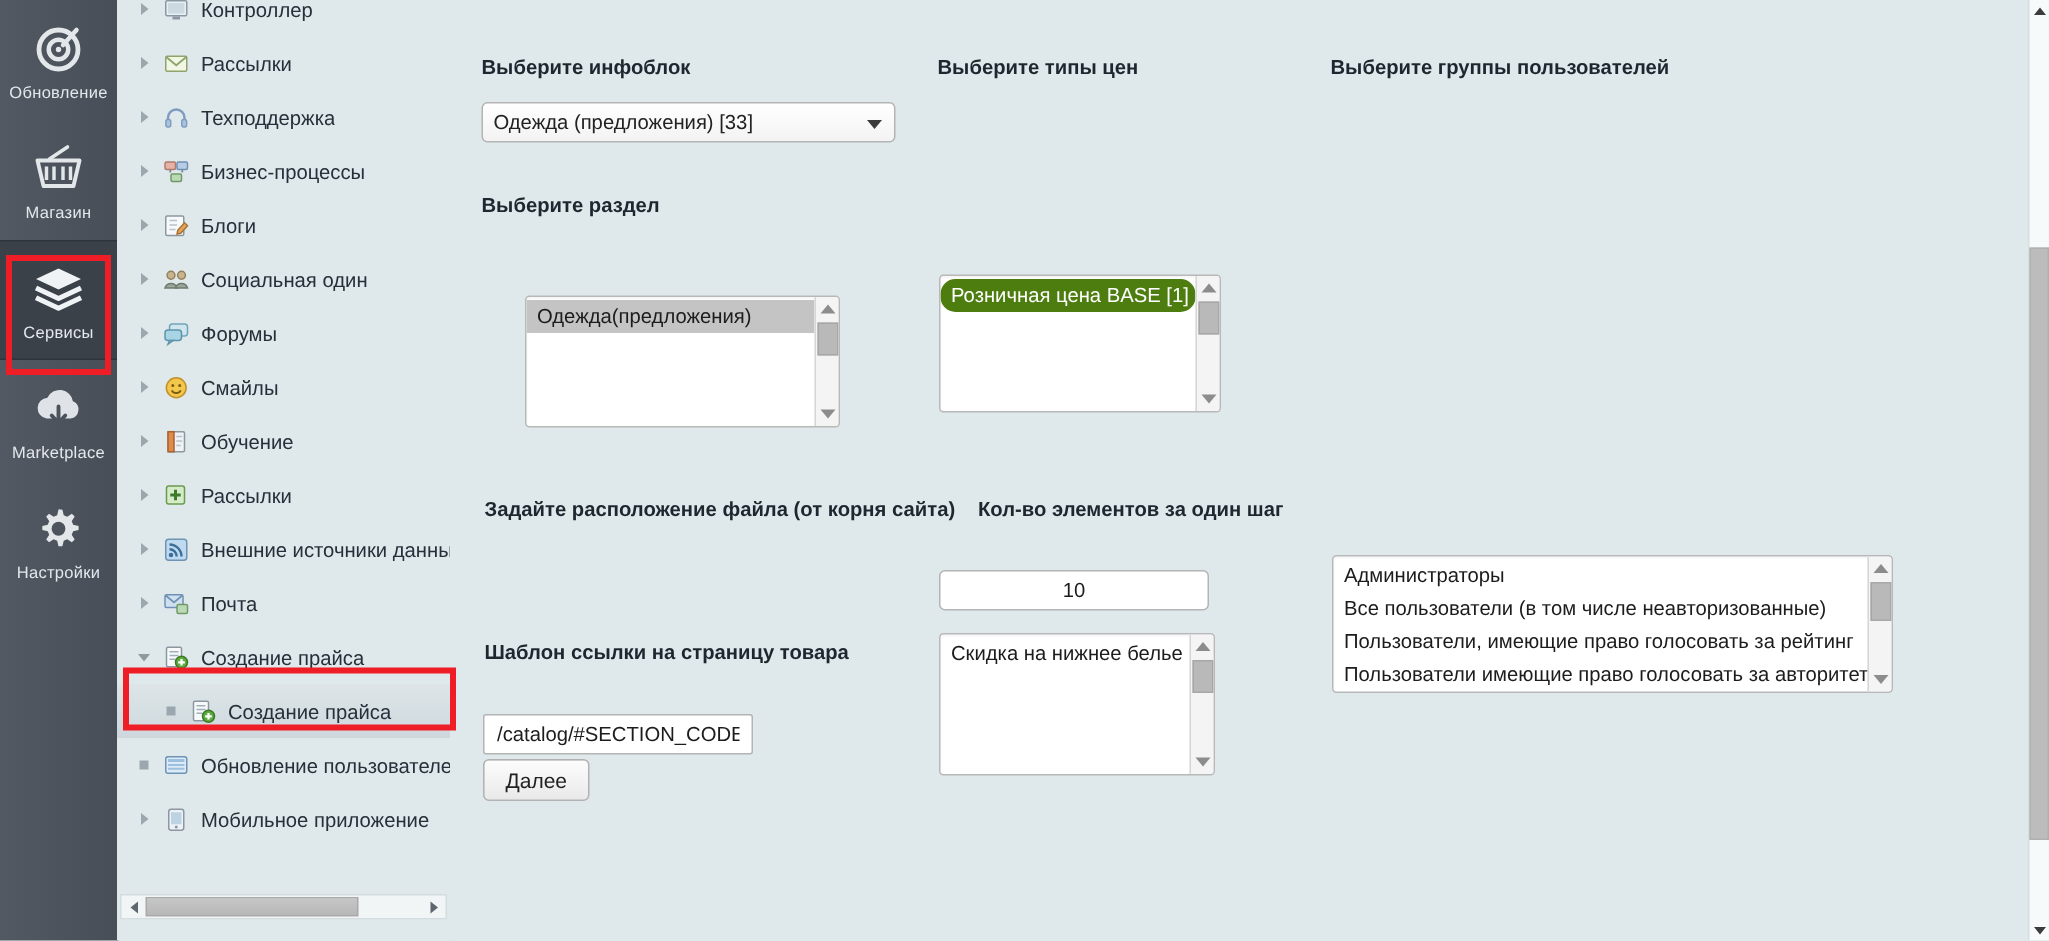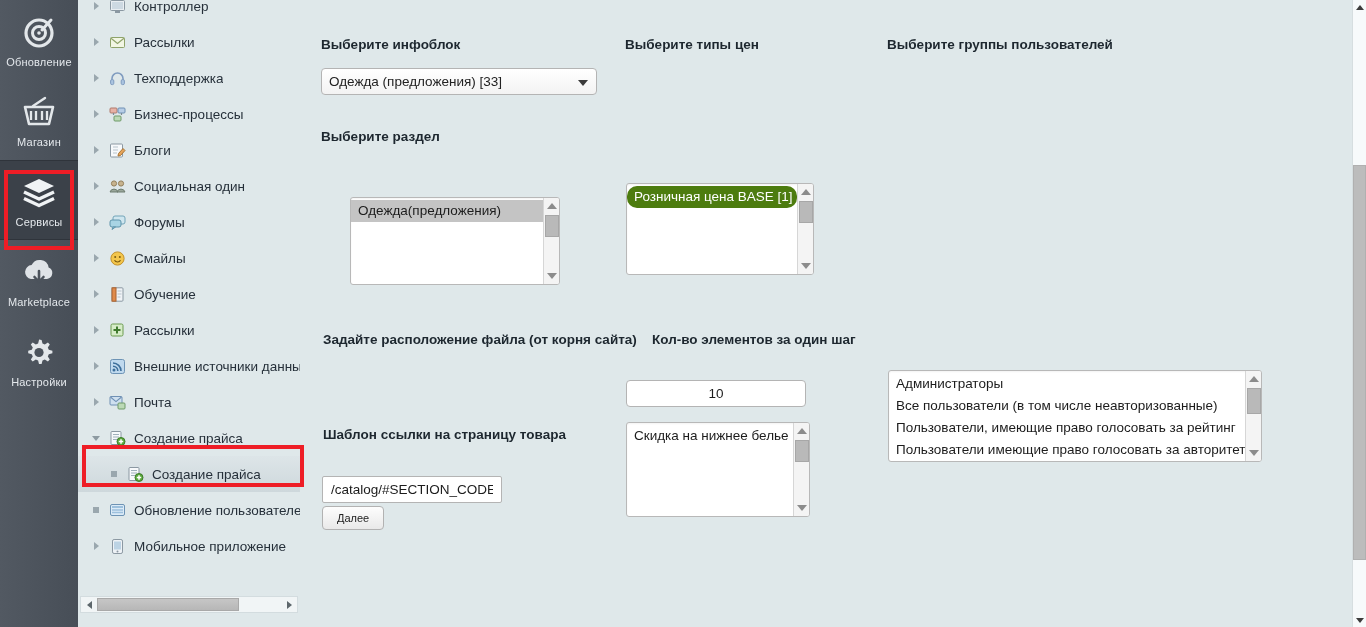--- a/index.html
+++ b/index.html
@@ -213,21 +213,21 @@
     box-sizing: border-box;
     height: 27px;
     padding: 0 8px;
     outline: none;
     text-align: center;
   }
   .txt.plain { border-radius: 2px; }
 
   .btn {
     font-family: "Liberation Sans", sans-serif;
-    font-size: 11px; color: #222;
+    font-size: 14px; color: #222;
     background: linear-gradient(to bottom,#fdfdfd 0%,#e9e9e9 100%);
     border: 1px solid #b2b2b2;
     border-radius: 4px;
     padding: 5px 14px;
     cursor: pointer;
   }
 
   
   .page-scroll {
     position: absolute; right: 0; top: 0; width: 14px; height: 627px;

